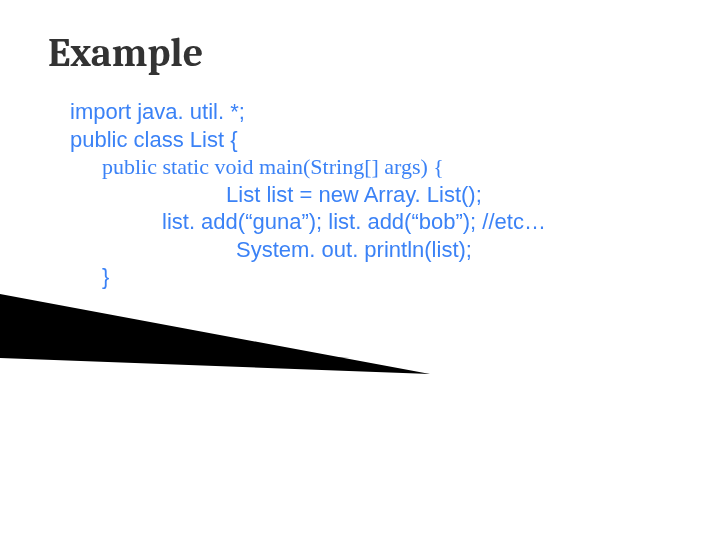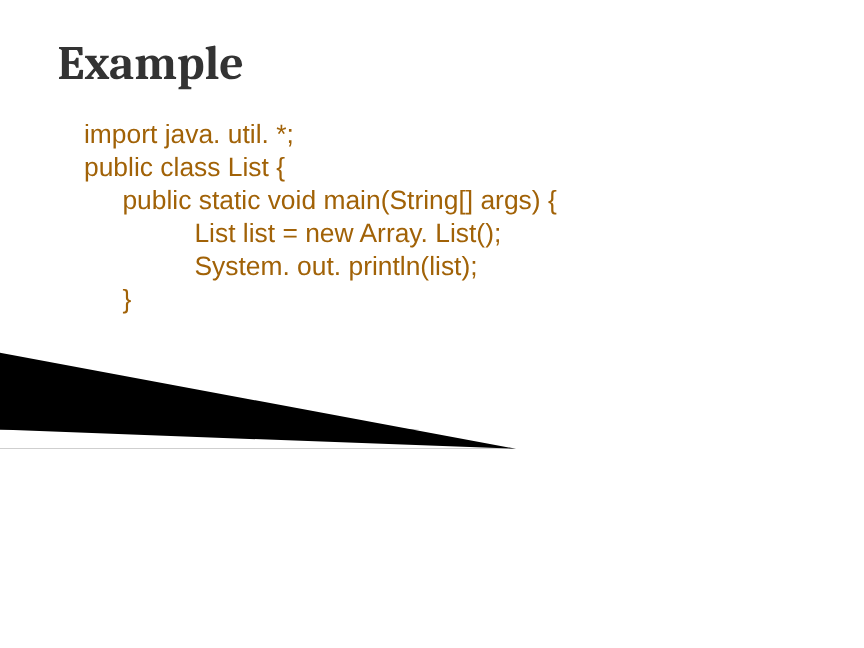--- a/index.html
+++ b/index.html
@@ -27,26 +27,26 @@
     font-weight: 700;
     font-size: 40px;
     color: #333333;
   }
   .code-block {
     position: absolute;
     top: 98px;
     left: 70px;
     font-size: 22px;
     line-height: 1.25;
-    color: #a16207;
+    color: #3b82f6;
     white-space: nowrap;
   }
   .code-block .line { display: block; }
-  .ind1 { padding-left: 32px; }
-  .ind2 { padding-left: 92px; }
+  .ind1 { padding-left: 32px; font-family: Liberation Serif, serif; }
+  .ind2 { padding-left: 92px; text-align: center; }
   .ind3 { padding-left: 32px; }
   
   .wedge {
     position: absolute;
     left: 0;
     bottom: 24px;
     width: 0;
     height: 0;
     
     border-bottom: 80px solid #000000;
@@ -78,20 +78,21 @@
 
 <div class="slide">
 
   <div class="title">Example</div>
 
   <div class="code-block">
     <span class="line">import java. util. *;</span>
     <span class="line">public class List {</span>
     <span class="line ind1">public static void main(String[] args) {</span>
     <span class="line ind2">List list = new Array. List();</span>
+    <span class="line ind2">list. add(“guna”); list. add(“bob”); //etc…</span>
     <span class="line ind2">System. out. println(list);</span>
     <span class="line ind3">}</span>
   </div>
 
   <div class="wedge"></div>
   <div class="wedge-gap"></div>
   <div class="wedge-upper"></div>
 
 </div>
 

